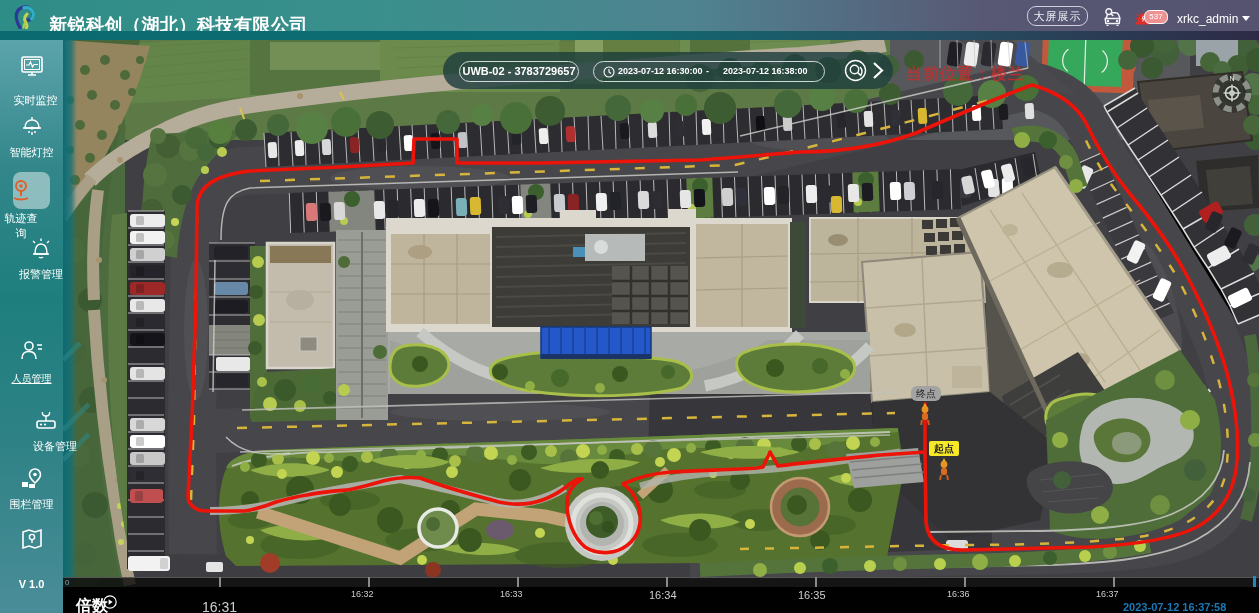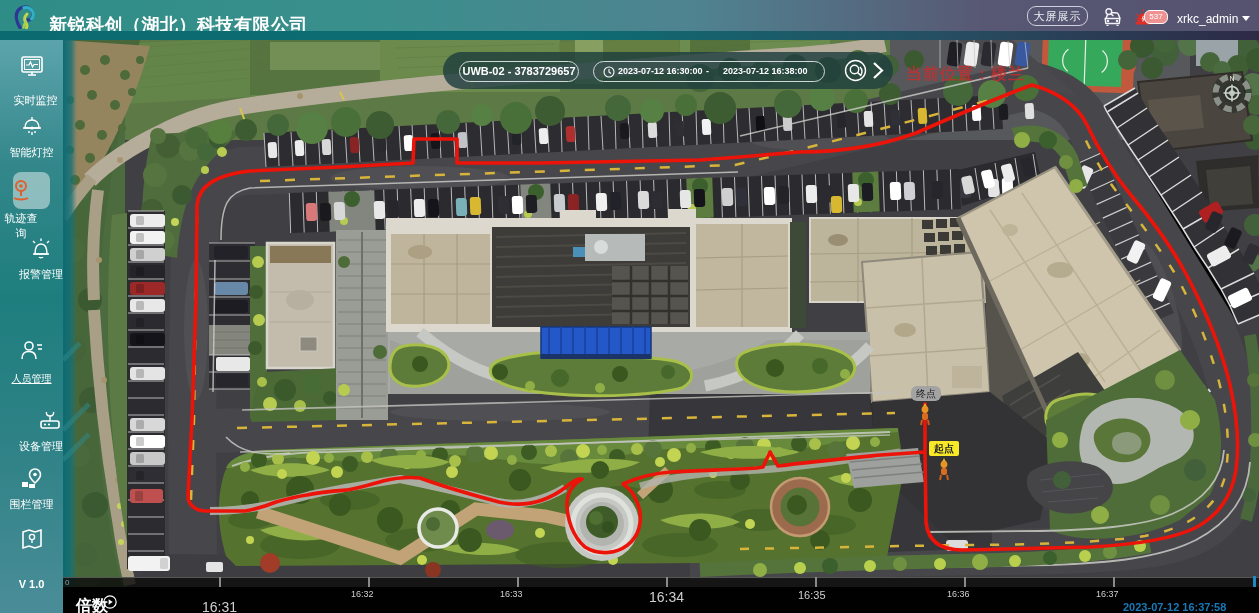--- a/index.html
+++ b/index.html
@@ -816,21 +816,21 @@
 
   <div class="abs" style="left:0;top:296px;width:63px;height:56px;text-align:center;">
     <svg width="26" height="26" viewBox="0 0 26 26" style="margin-top:2px;">
       <circle cx="10" cy="8" r="4" fill="none" stroke="#fff" stroke-width="1.6"></circle>
       <path d="M3,21 C3,15 6,13.5 10,13.5 C14,13.5 17,15 17,21" fill="none" stroke="#fff" stroke-width="1.6"></path>
       <path d="M18,7 L23,7 M19,11 L23,11" stroke="#fff" stroke-width="1.5"></path>
     </svg>
     <div style="color:#fff;font-size:10px;margin-top:4px;text-decoration:underline;">人员管理</div>
   </div>
 
-  <div class="abs" style="left:0;top:366px;width:63px;height:56px;text-align:right;">
+  <div class="abs" style="left:0;top:366px;width:63px;height:56px;text-align:left;padding-left:33px;">
     <svg width="26" height="26" viewBox="0 0 26 26" style="margin-top:2px;">
       <rect x="4" y="13" width="18" height="7" rx="2" fill="none" stroke="#fff" stroke-width="1.6"></rect>
       <path d="M13,13 L13,8 M13,8 C10,8 9,6 9.5,4 M13,8 C16,8 17,6 16.5,4" stroke="#fff" stroke-width="1.4" fill="none"></path>
       <circle cx="8" cy="16.5" r="1.1" fill="#fff"></circle>
           <circle cx="12" cy="16.5" r="1.1" fill="#fff"></circle>
     </svg>
     <div style="color:#fff;font-size:11px;margin-top:1px;">设备管理</div>
   </div>
 
   <div class="abs" style="left:0;top:424px;width:63px;height:56px;text-align:center;">
@@ -915,21 +915,21 @@
   <path d="M157,0 L157,10 M306,0 L306,10 M455,0 L455,10 M604,0 L604,10 M753,0 L753,10 M902,0 L902,10 M1051,0 L1051,10" stroke="#8a8a8a" stroke-width="2"></path>
 </svg>
 
 <div class="abs" style="left:1253px;top:576px;width:3px;height:12px;background:#2187c2;"></div>
 
 <div class="abs" style="left:63px;top:587px;width:1196px;height:26px;background:#010101;">
 
   <div class="abs" style="left:139px;top:12px;color:#cfcfcf;font-size:14px;">16:31</div>
   <div class="abs" style="left:288px;top:2px;color:#cfcfcf;font-size:9px;">16:32</div>
   <div class="abs" style="left:437px;top:2px;color:#cfcfcf;font-size:9px;">16:33</div>
-  <div class="abs" style="left:586px;top:2px;color:#cfcfcf;font-size:14px;">16:34</div>
+  <div class="abs" style="left:586px;top:2px;color:#cfcfcf;font-size:11px;">16:34</div>
   <div class="abs" style="left:735px;top:2px;color:#cfcfcf;font-size:11px;">16:35</div>
   <div class="abs" style="left:884px;top:2px;color:#cfcfcf;font-size:9px;">16:36</div>
   <div class="abs" style="left:1033px;top:2px;color:#cfcfcf;font-size:9px;">16:37</div>
 
   <div class="abs" style="left:2px;top:-9px;color:#9a9a9a;font-size:8px;">0</div>
 <div class="abs" style="left:13px;top:9px;color:#fff;font-size:16px;font-weight:bold;text-align:right;">倍数</div>
   <svg class="abs" style="left:40px;top:8px;" width="14" height="14" viewBox="0 0 15 15">
         <circle cx="7.5" cy="7.5" r="6.6" fill="none" stroke="#fff" stroke-width="1.3"></circle>
         <path d="M6,4.6 L10.4,7.5 L6,10.4 Z" fill="#fff"></path>
       </svg>

